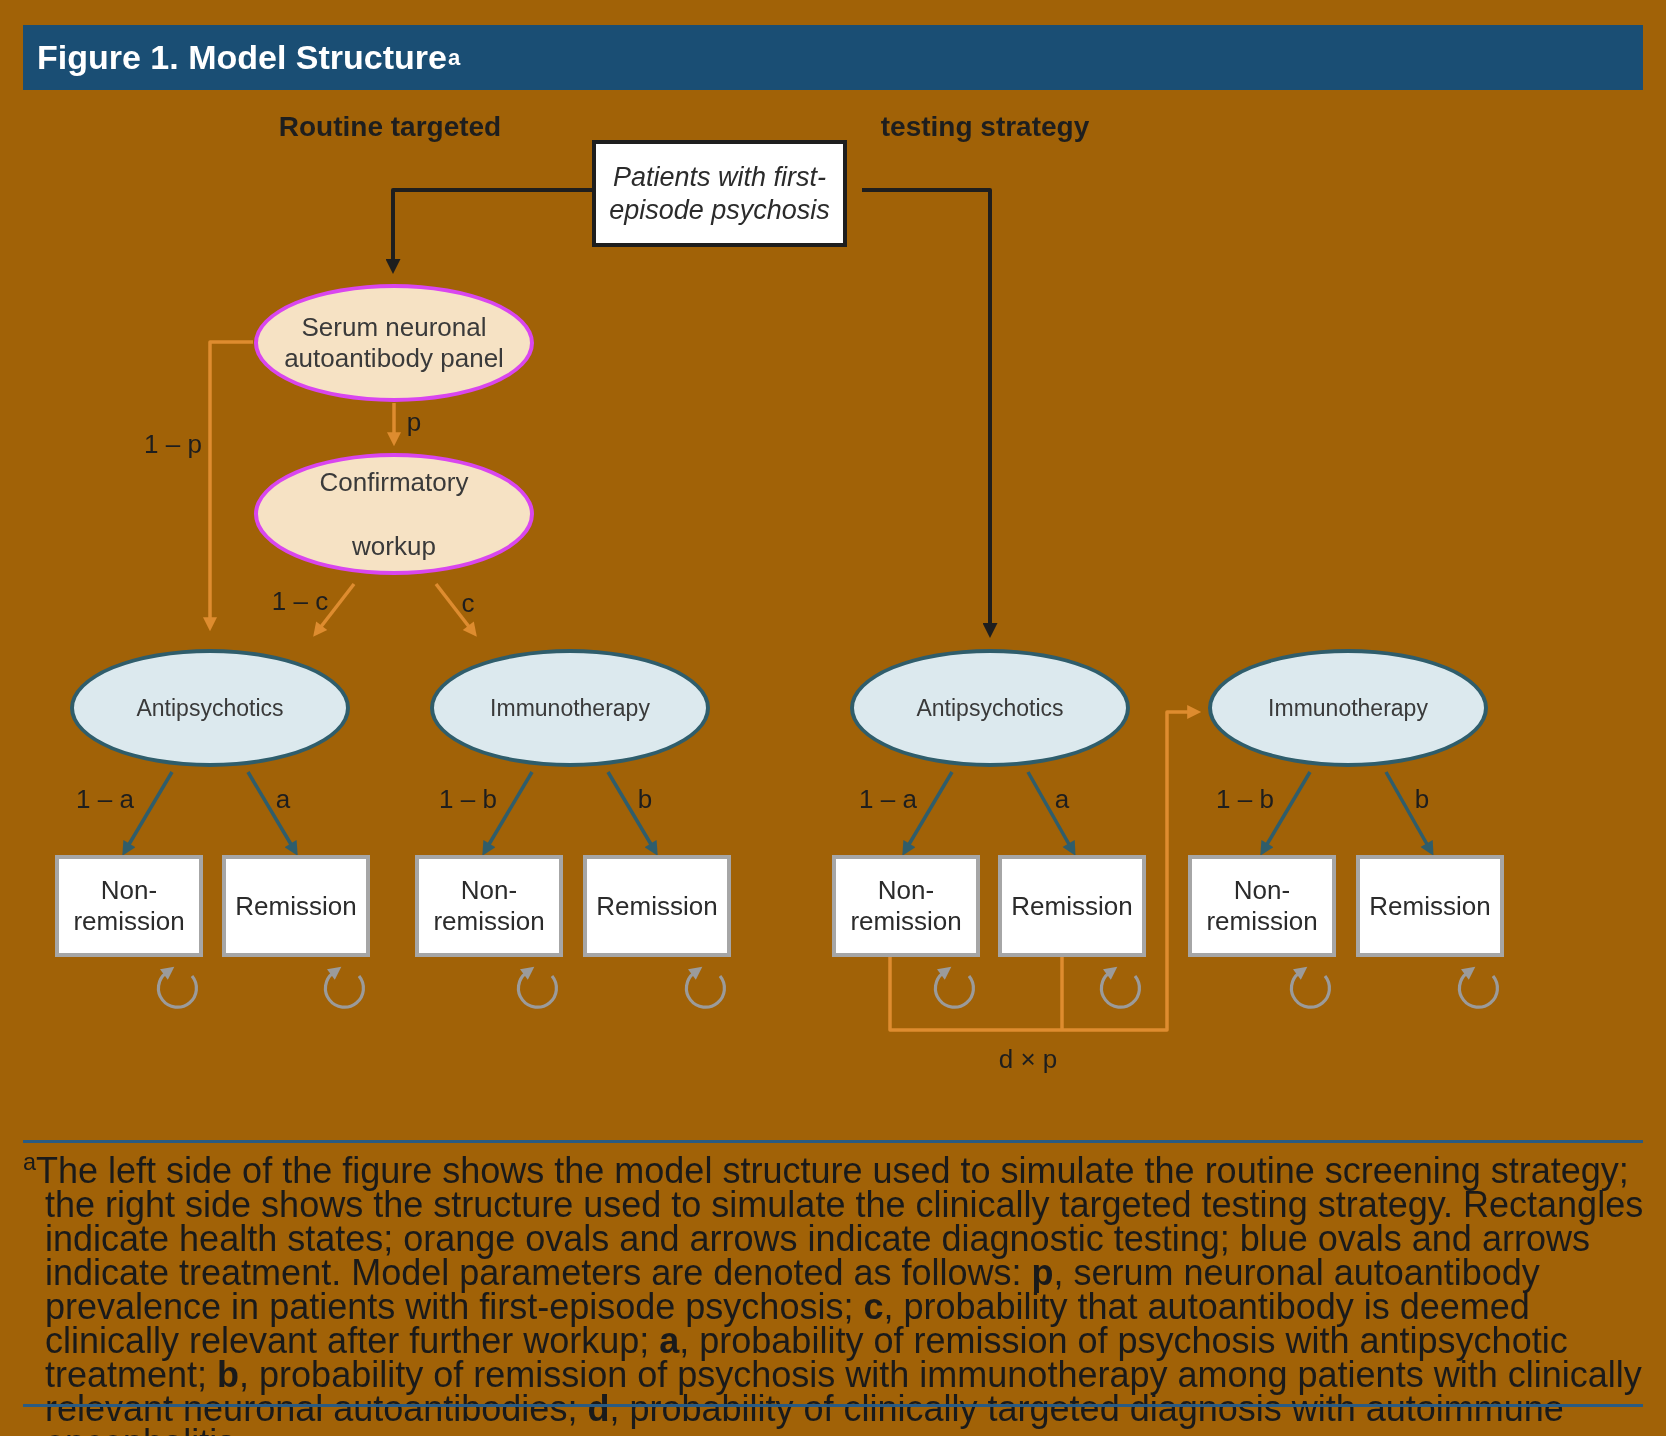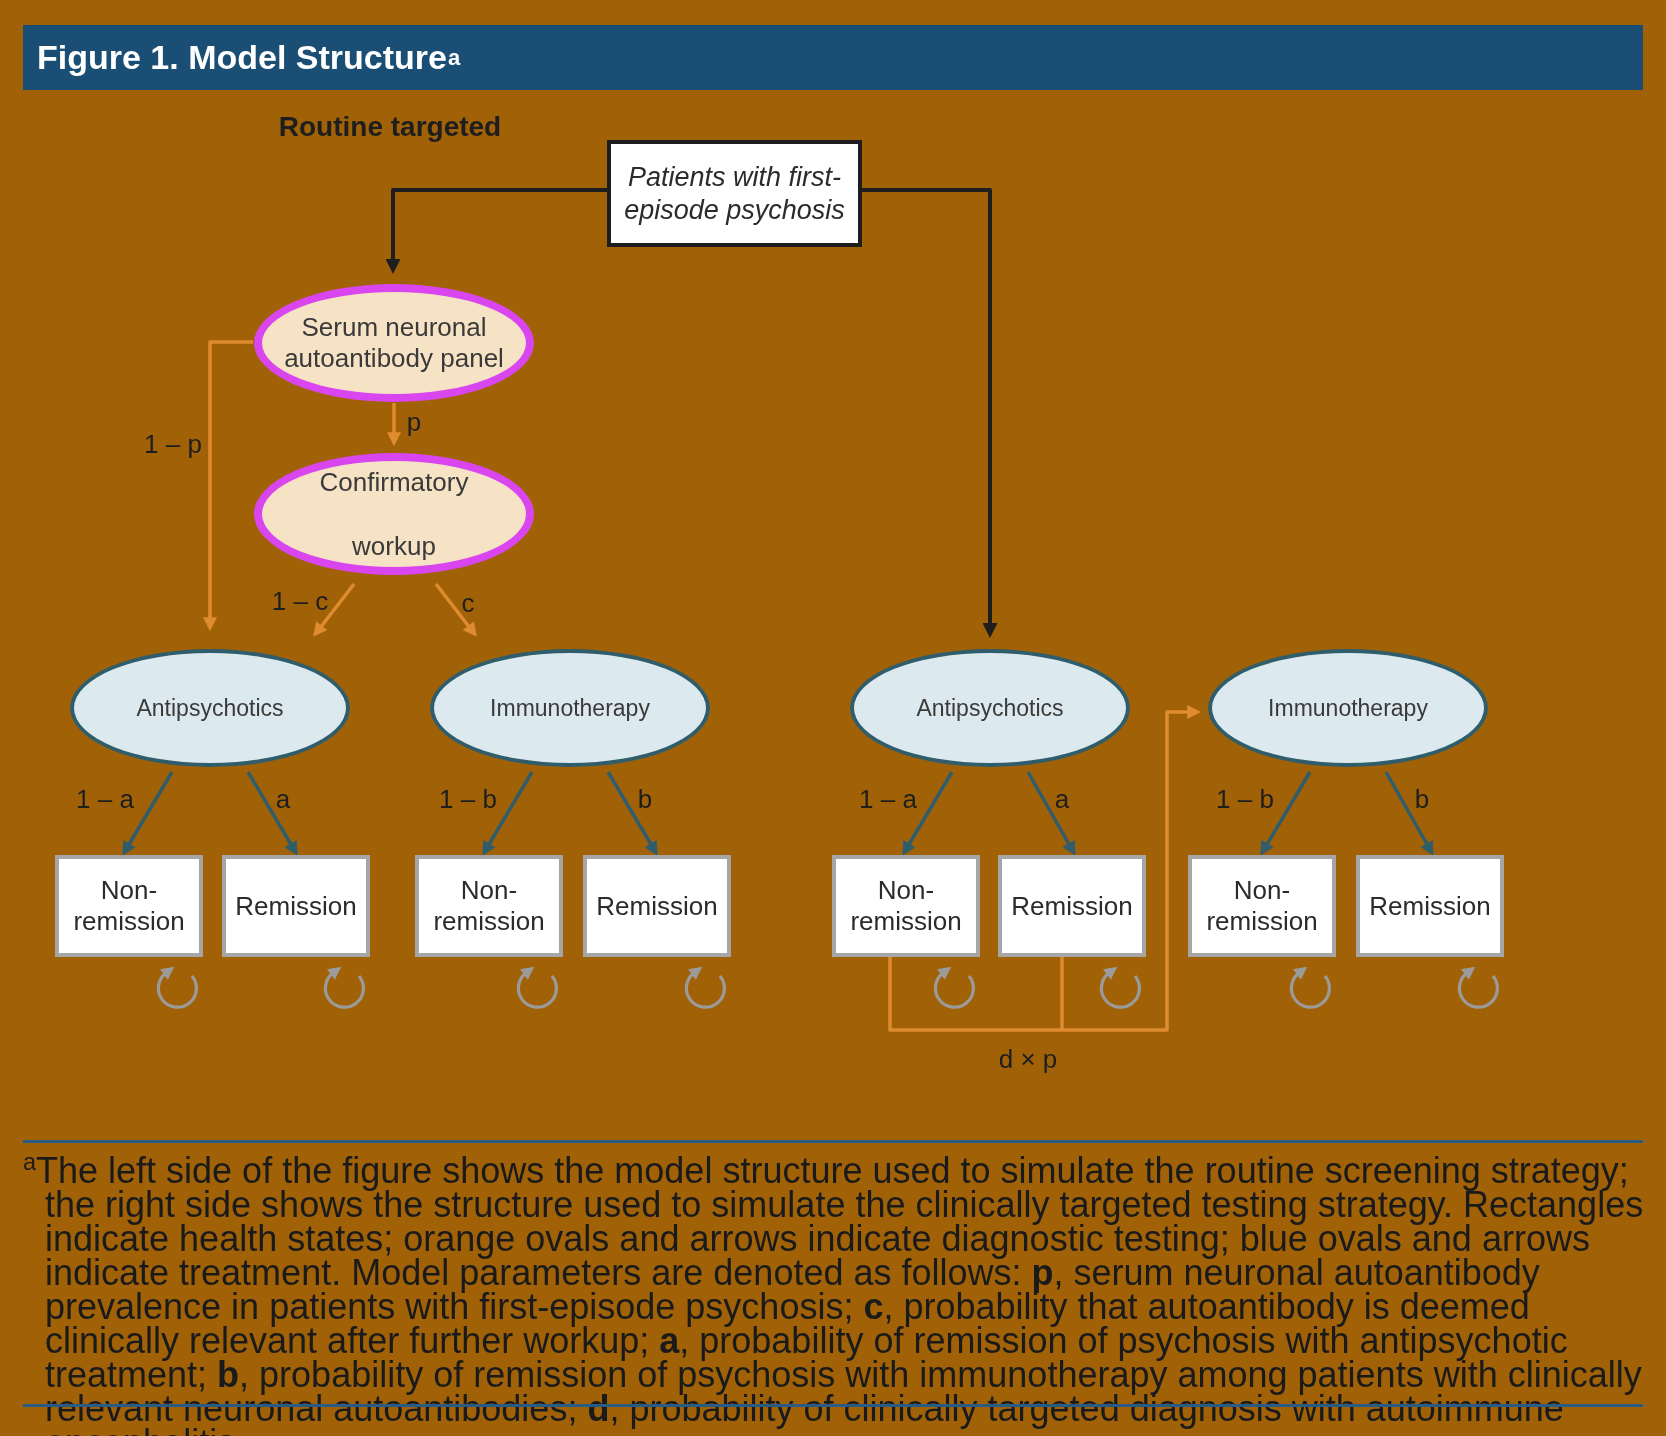--- a/index.html
+++ b/index.html
@@ -17,34 +17,34 @@
     display:flex;align-items:center;padding-left:14px;box-sizing:border-box;
   }
   .hdr sup{font-size:22px;vertical-align:super;line-height:0;margin-left:1px;}
   
   .strategy-label{
     width:320px;text-align:center;font-weight:bold;font-size:28px;line-height:34px;color:#1e1e1e;
   }
   .strategy-label span{display:block;}
   
   .root-box{
-    left:607px;top:140px;width:255px;height:107px;box-sizing:border-box;
+    left:592px;top:140px;width:255px;height:107px;box-sizing:border-box;
     border:4px solid #1e1e1e;background:#ffffff;
     display:flex;flex-direction:column;align-items:center;justify-content:center;
     font-style:italic;font-size:27px;line-height:33px;color:#2b2b2b;text-align:center;
   }
   .root-box span{display:block;}
   
   .oval{
     box-sizing:border-box;border-radius:50%;
     display:flex;flex-direction:column;align-items:center;justify-content:center;
     text-align:center;font-size:26px;line-height:31px;color:#3a3a3a;
   }
   .oval span{display:block;}
-  .oval-orange{border:8px solid #d946ef;background:#f6e2c4;}
+  .oval-orange{border:4px solid #d946ef;background:#f6e2c4;}
   .oval-blue{border:4px solid #2f5d6b;background:#dce9ee;font-size:23px;}
   
   .state-box{
     width:148px;height:102px;box-sizing:border-box;top:855px;
     border:4px solid #a6a6a6;background:#ffffff;
     display:flex;flex-direction:column;align-items:center;justify-content:center;
     text-align:center;font-size:26px;line-height:31px;color:#2b2b2b;
   }
   .state-box span{display:block;}
   
@@ -123,20 +123,21 @@
       <path d="M1135,976 A19,19 0 1,1 1109,973" marker-end="url(#mGray)"></path>
       <path d="M1325,976 A19,19 0 1,1 1299,973" marker-end="url(#mGray)"></path>
       <path d="M1493,976 A19,19 0 1,1 1467,973" marker-end="url(#mGray)"></path>
     </g>
   </svg>
 
   <div class="abs strategy-label" style="left:230px;top:110px;">
     <span>Routine targeted</span>
   </div>
   <div class="abs strategy-label" style="left:825px;top:110px;">
+    <span>testing strategy</span>
   </div>
 
   <div class="abs root-box">
     <span>Patients with first-</span>
     <span>episode psychosis</span>
   </div>
 
   <div class="abs oval oval-orange" style="left:254px;top:284px;width:280px;height:118px;">
     <span>Serum neuronal</span>
     <span>autoantibody panel</span>

